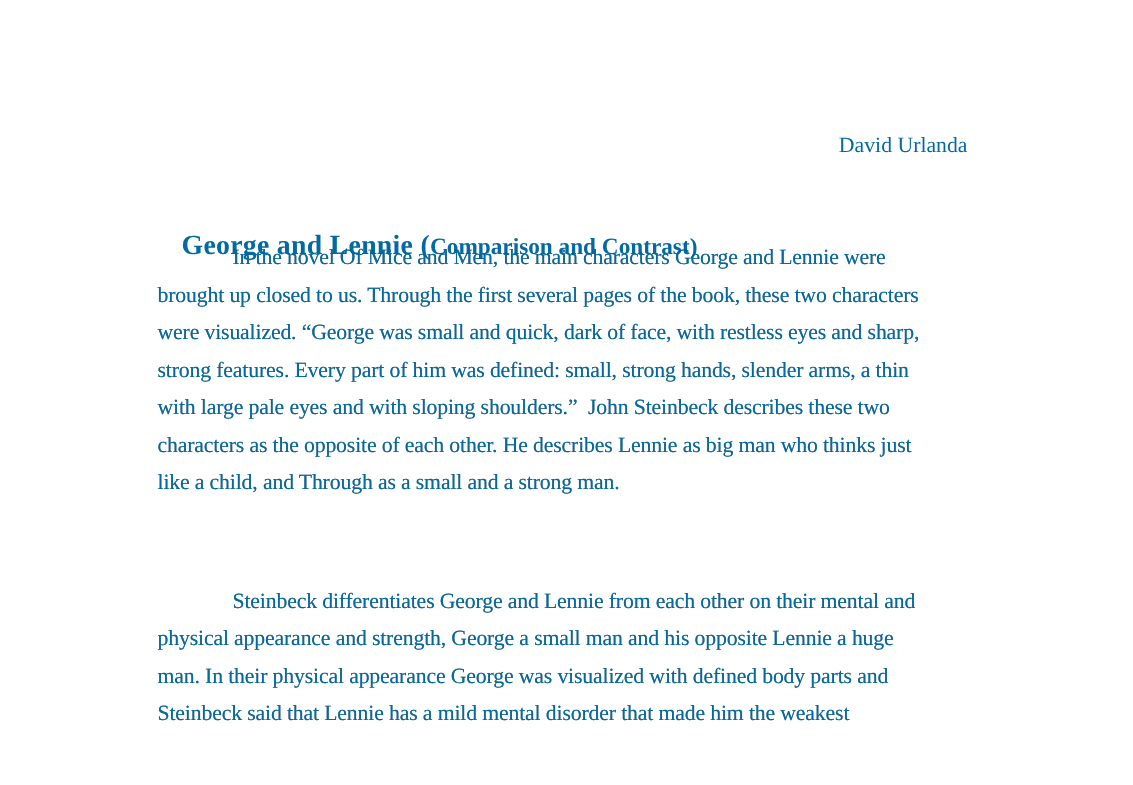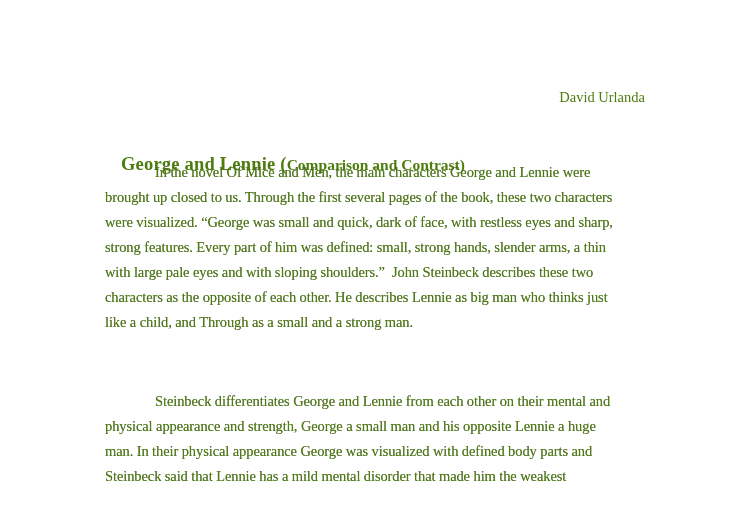--- a/index.html
+++ b/index.html
@@ -9,21 +9,21 @@
     height: 523px;
     background: #ffffff;
     overflow: hidden;
   }
   .page {
     position: relative;
     width: 755px;
     height: 516px;
     background: #ffffff;
     font-family: "Liberation Serif", "DejaVu Serif", serif;
-    color: #4d7c0f;
+    color: #0369a1;
   }
   .author {
     position: absolute;
     top: 87px;
     left: 105px;
     width: 540px;
     text-align: right;
     font-size: 14.5px;
     line-height: 20px;
     white-space: pre;

